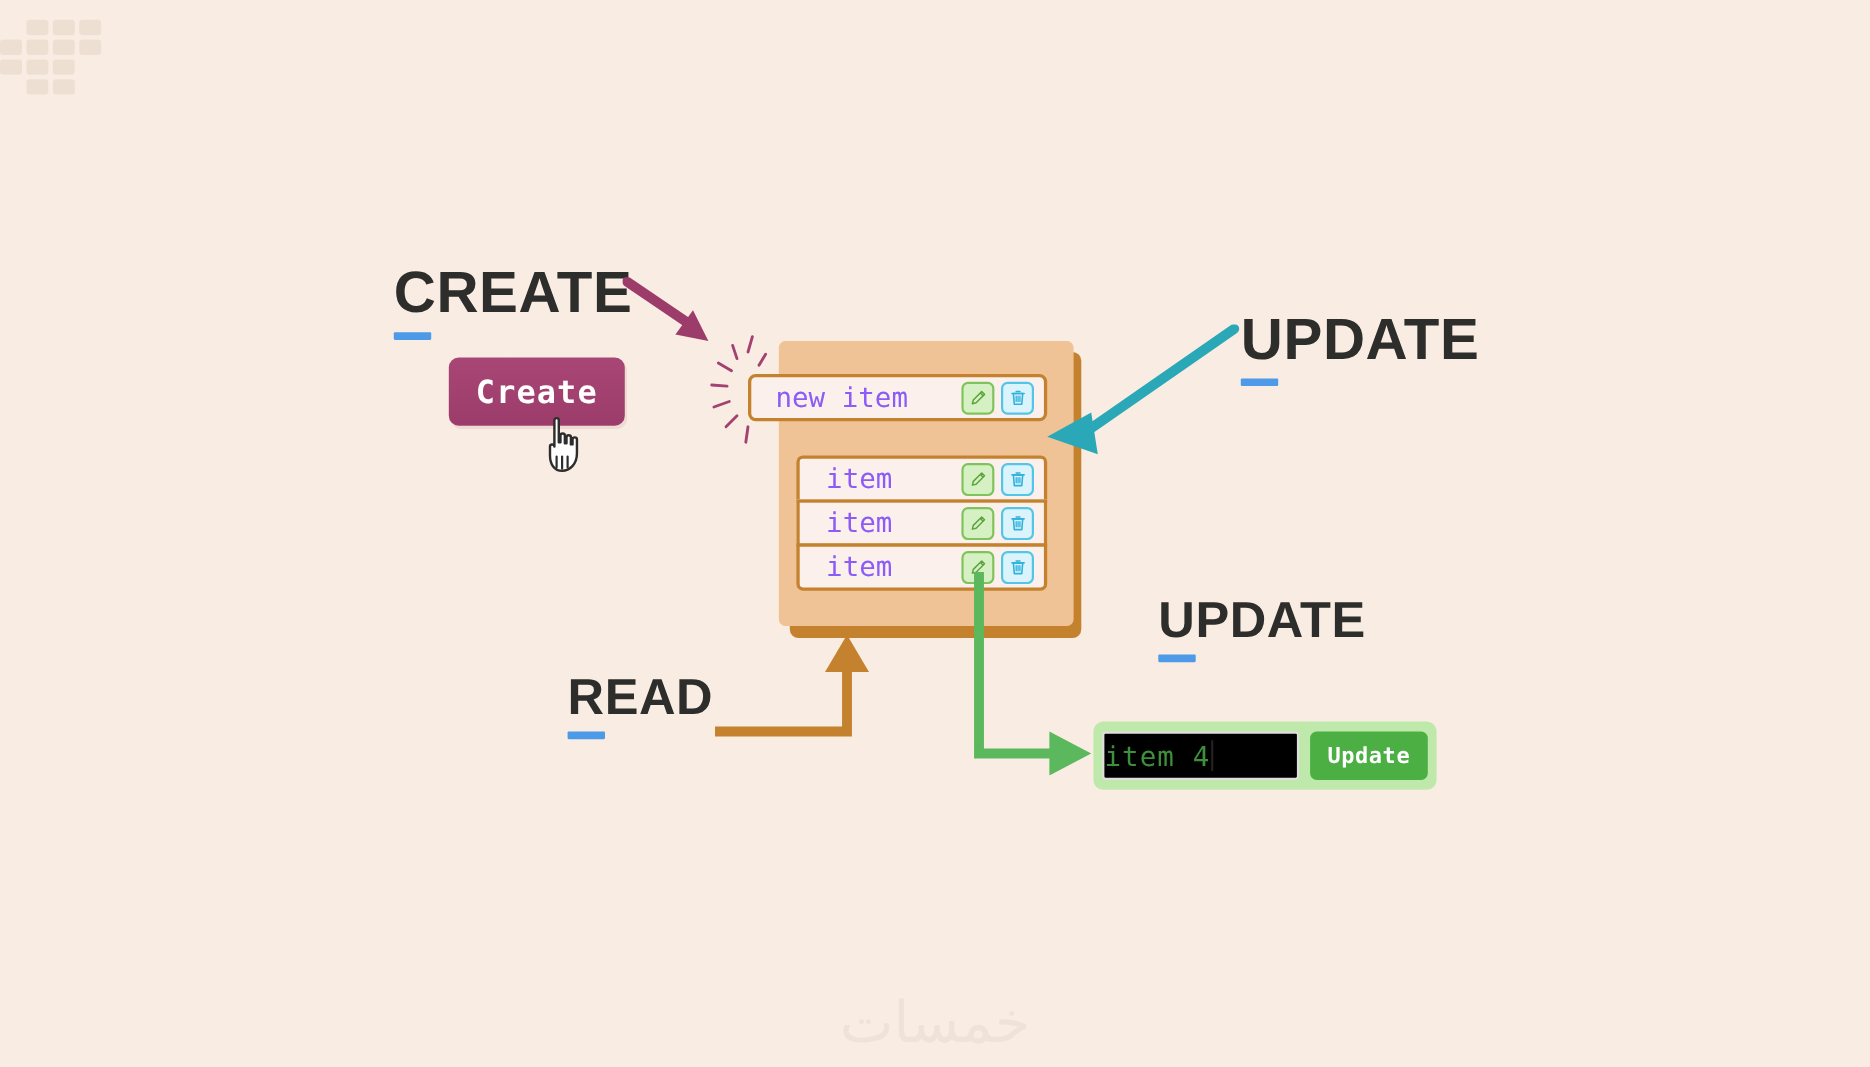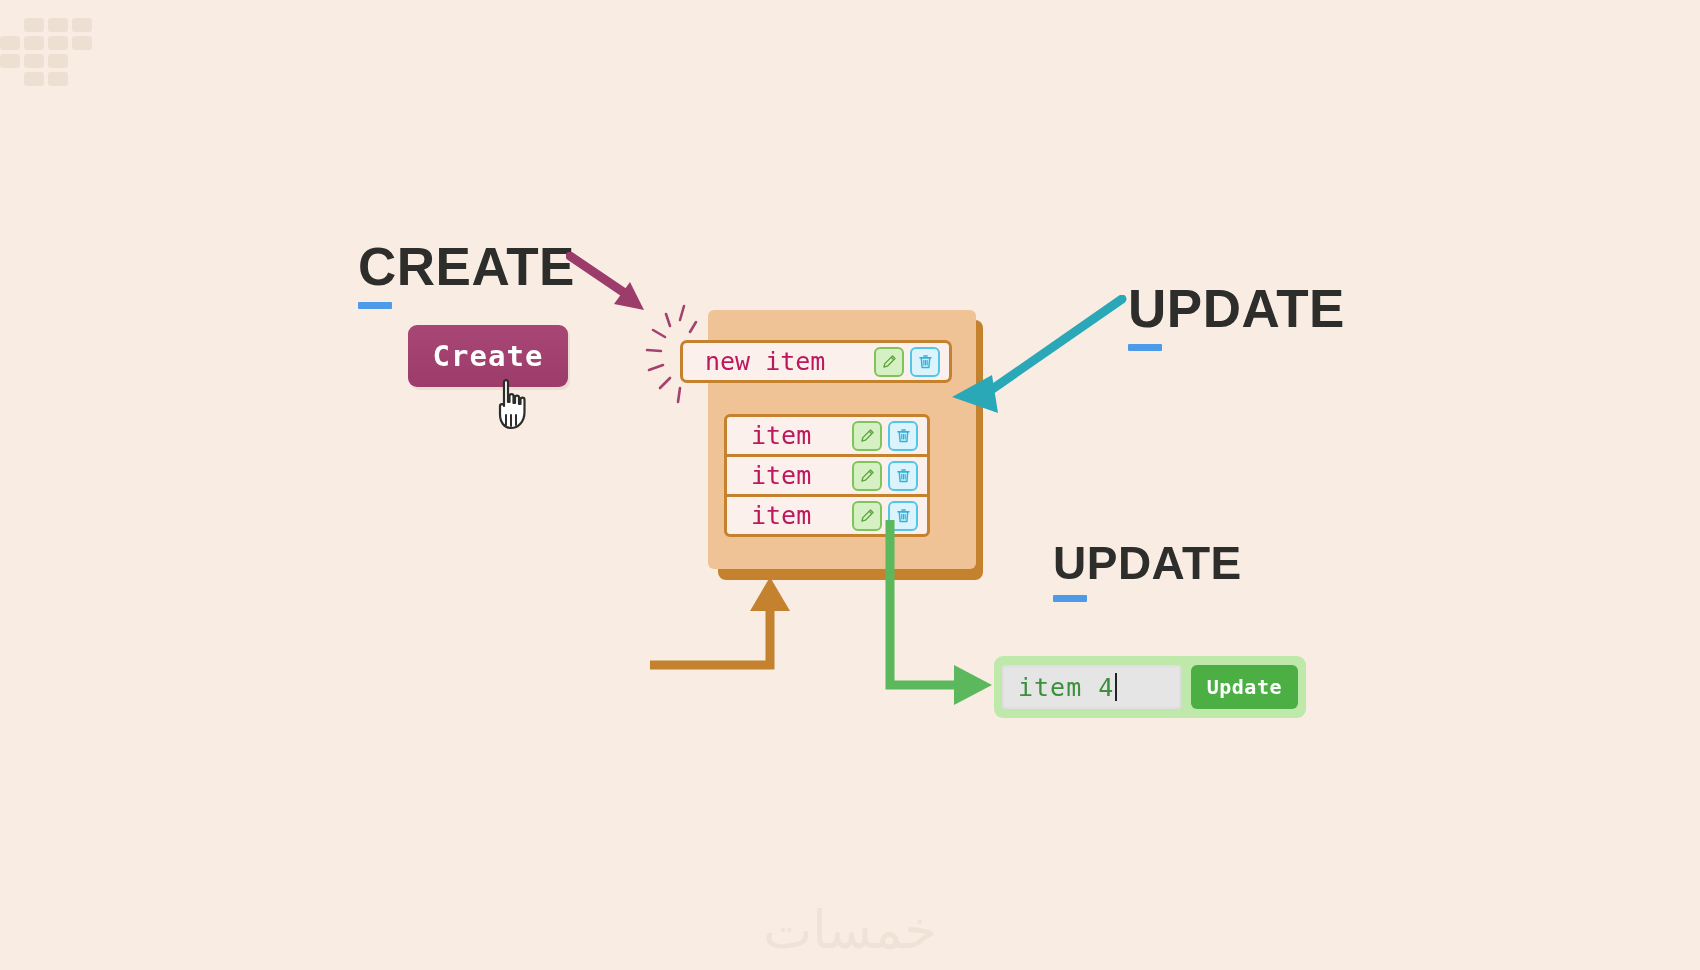--- a/index.html
+++ b/index.html
@@ -123,21 +123,21 @@
     box-sizing: border-box;
     background: #fbf0ec;
     border: 3px solid #c4822f;
     display: flex;
     align-items: center;
     height: 43px;
   }
   .row .row-text {
     font-family: "DejaVu Sans Mono", monospace;
     font-size: 25px;
-    color: #be185d;
+    color: #8b5cf6;
     letter-spacing: 0px;
     flex: 1;
     padding-left: 22px;
     white-space: nowrap;
   }
   .row .icons {
     display: flex;
     gap: 6px;
     padding-right: 9px;
   }
@@ -171,21 +171,21 @@
   #rows-group {
     position: absolute;
     left: 724px;
     top: 414px;
     width: 228px;
   }
   #rows-group .row {
     position: relative;
     left: 0;
     top: 0;
-    width: 206px;
+    width: 228px;
     margin-top: -3px;
   }
   #rows-group .row:first-child { margin-top: 0; }
   #rows-group .row:first-child { border-top-left-radius: 6px; border-top-right-radius: 6px; }
   #rows-group .row:last-child { border-bottom-left-radius: 6px; border-bottom-right-radius: 6px; }
   #rows-group .row .row-text { padding-left: 24px; }
 
   
   #sparkle {
     position: absolute;
@@ -214,26 +214,26 @@
     border-radius: 9px;
     display: flex;
     align-items: center;
     padding: 0 8px;
     gap: 10px;
   }
   #update-input {
     box-sizing: border-box;
     width: 190px;
     height: 44px;
-    background: #e5e5e5;
+    background: #000000;
     border: 2px solid #dfdfdf;
     border-radius: 3px;
     display: flex;
     align-items: center;
-    padding-left: 14px;
+    padding-left: 0;
     position: relative;
     cursor: text;
   }
   #update-input .val {
     font-family: "DejaVu Sans Mono", monospace;
     font-size: 25px;
     color: #3c8f3c;
     letter-spacing: 1px;
     white-space: nowrap;
   }
@@ -421,20 +421,24 @@
 
   <div class="section-label" id="label-delete">
     <span>UPDATE</span>
     <span class="underline"></span>
   </div>
   <svg class="arrow-svg" id="arrow-delete" viewBox="0 0 200 125">
     <path d="M192 4 L48 104" stroke="#2ba8b8" stroke-width="9" stroke-linecap="round" fill="none"></path>
     <path d="M22 102 L62 80 L68 118 Z" fill="#2ba8b8"></path>
   </svg>
 
+  <div class="section-label" id="label-read">
+    <span>READ</span>
+    <span class="underline"></span>
+  </div>
   <svg class="arrow-svg" id="arrow-read" viewBox="0 0 145 110">
     <path d="M2 90 L120 90 L120 36" stroke="#c4822f" stroke-width="9" fill="none" stroke-linecap="square"></path>
     <path d="M120 2 L140 36 L100 36 Z" fill="#c4822f"></path>
   </svg>
 
   <div class="section-label" id="label-update">
     <span>UPDATE</span>
     <span class="underline"></span>
   </div>
   <svg class="arrow-svg" id="arrow-update" viewBox="0 0 140 185">

